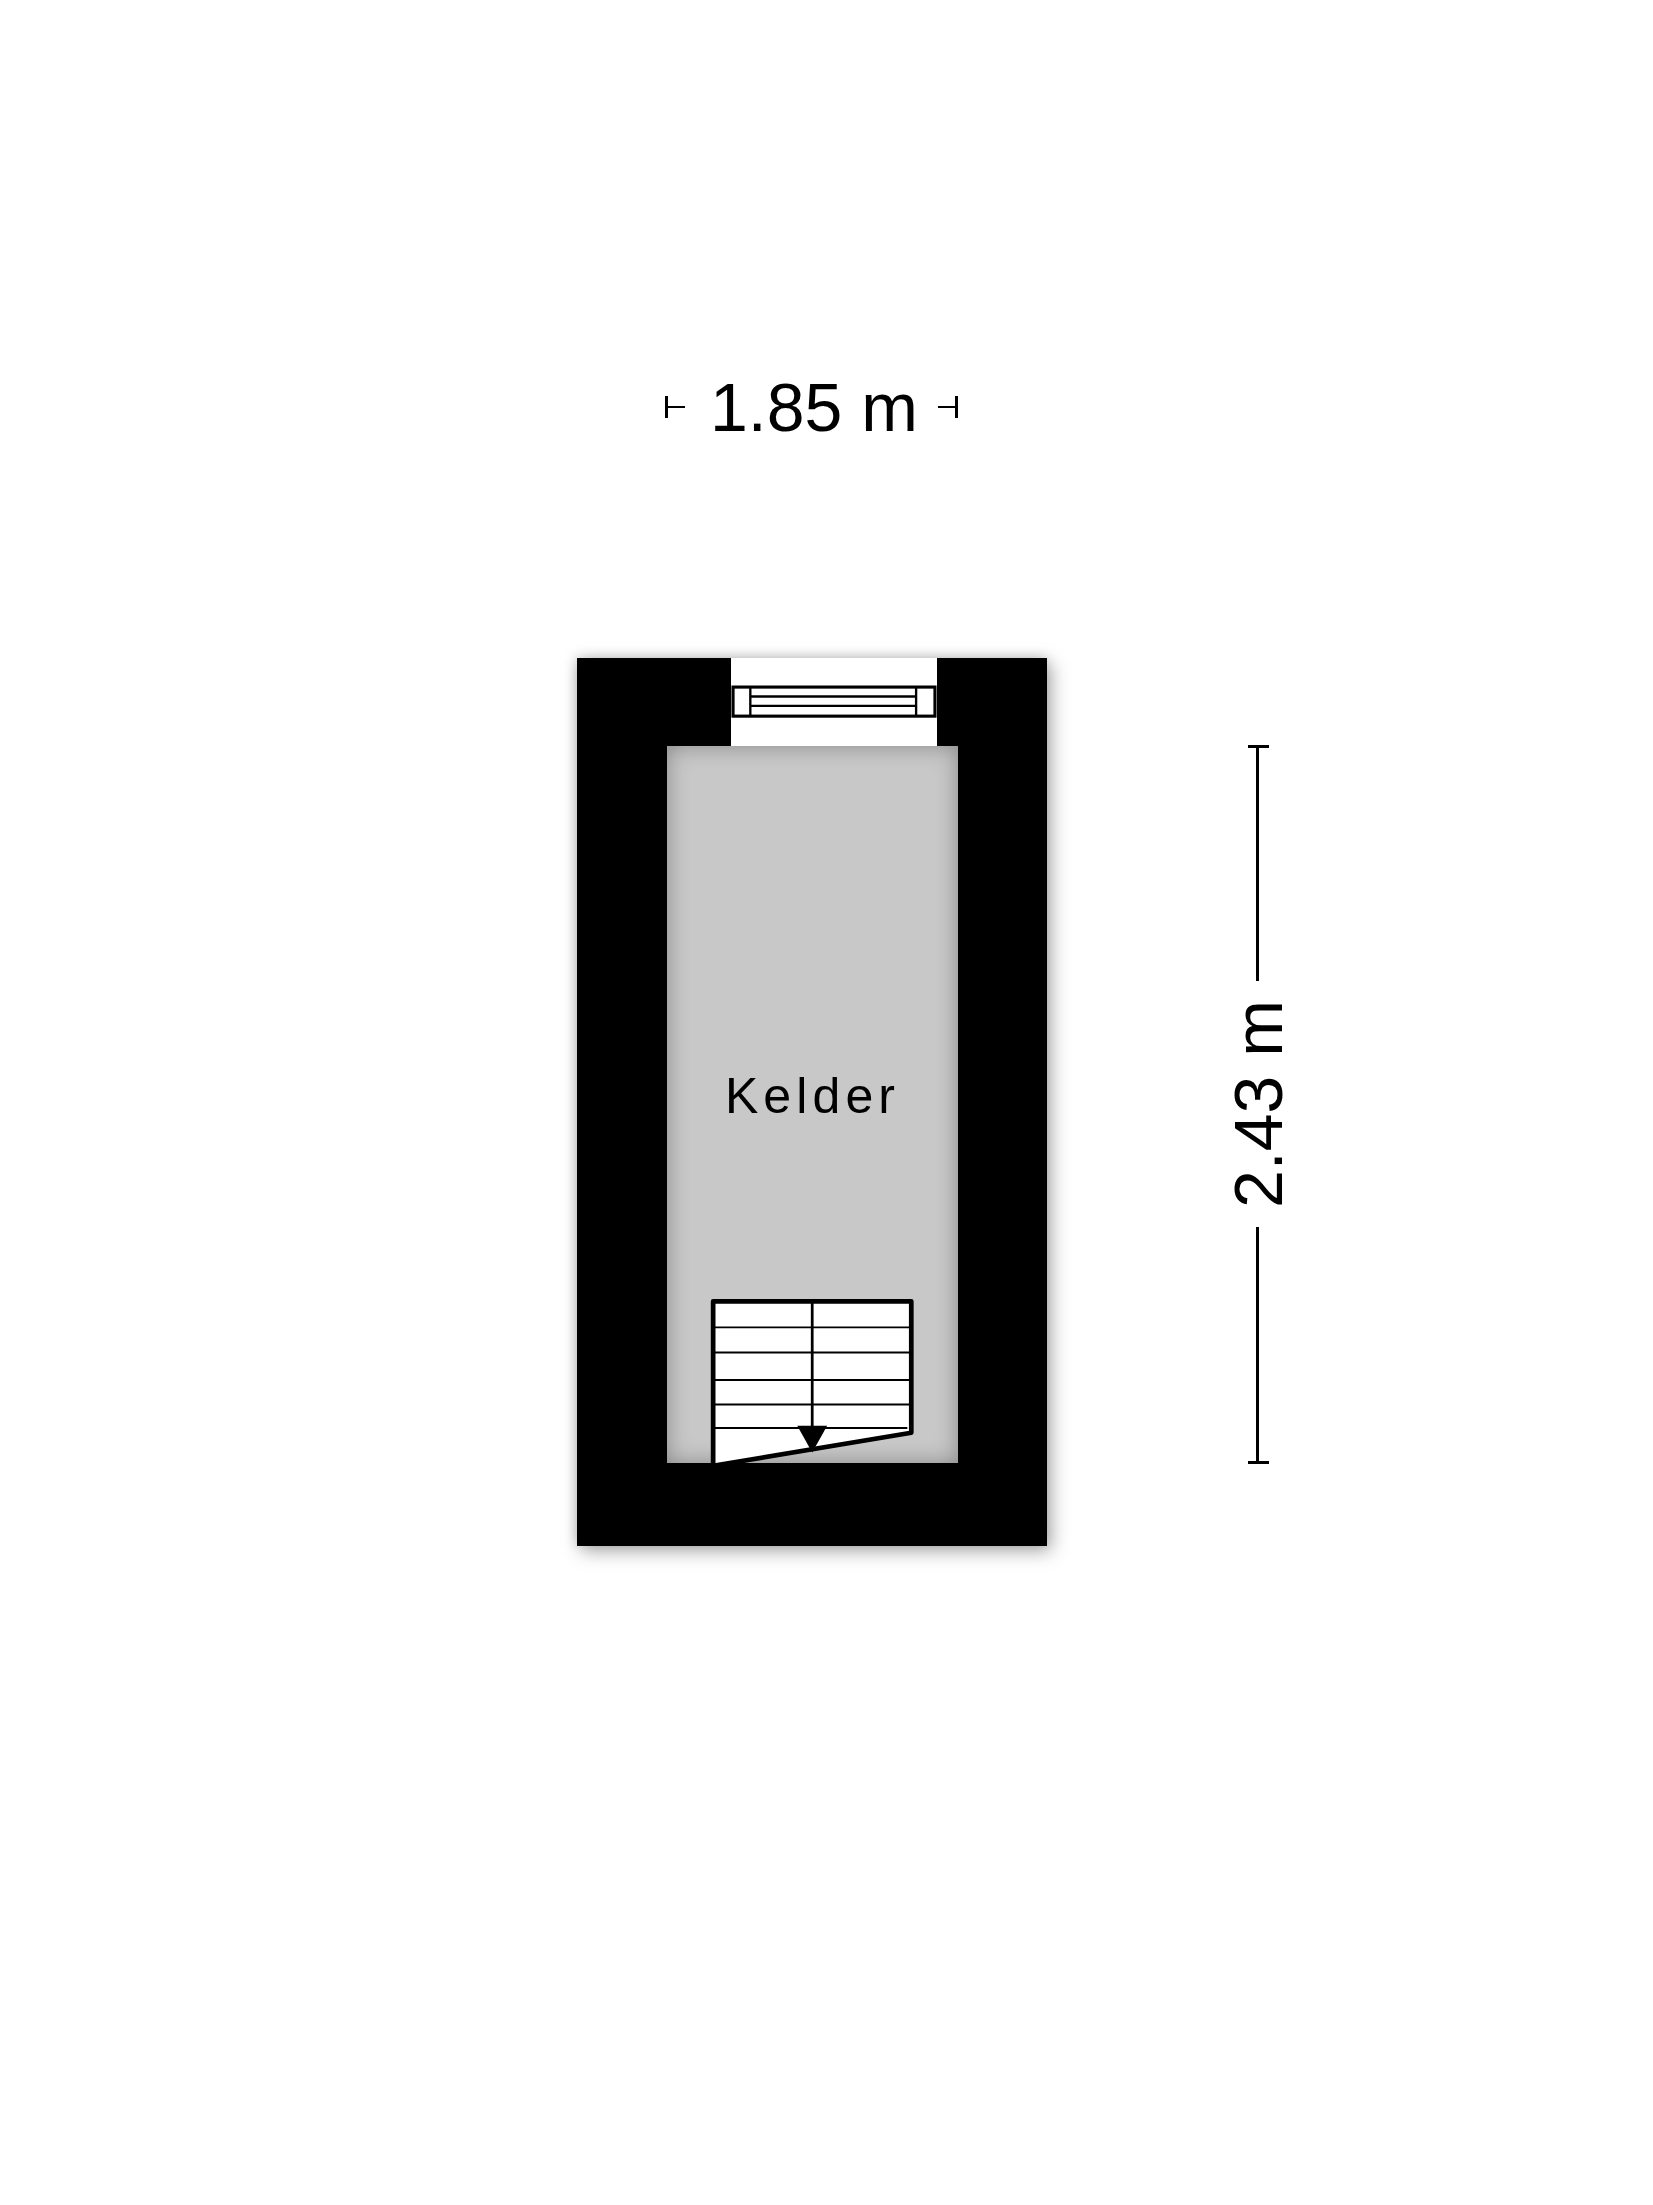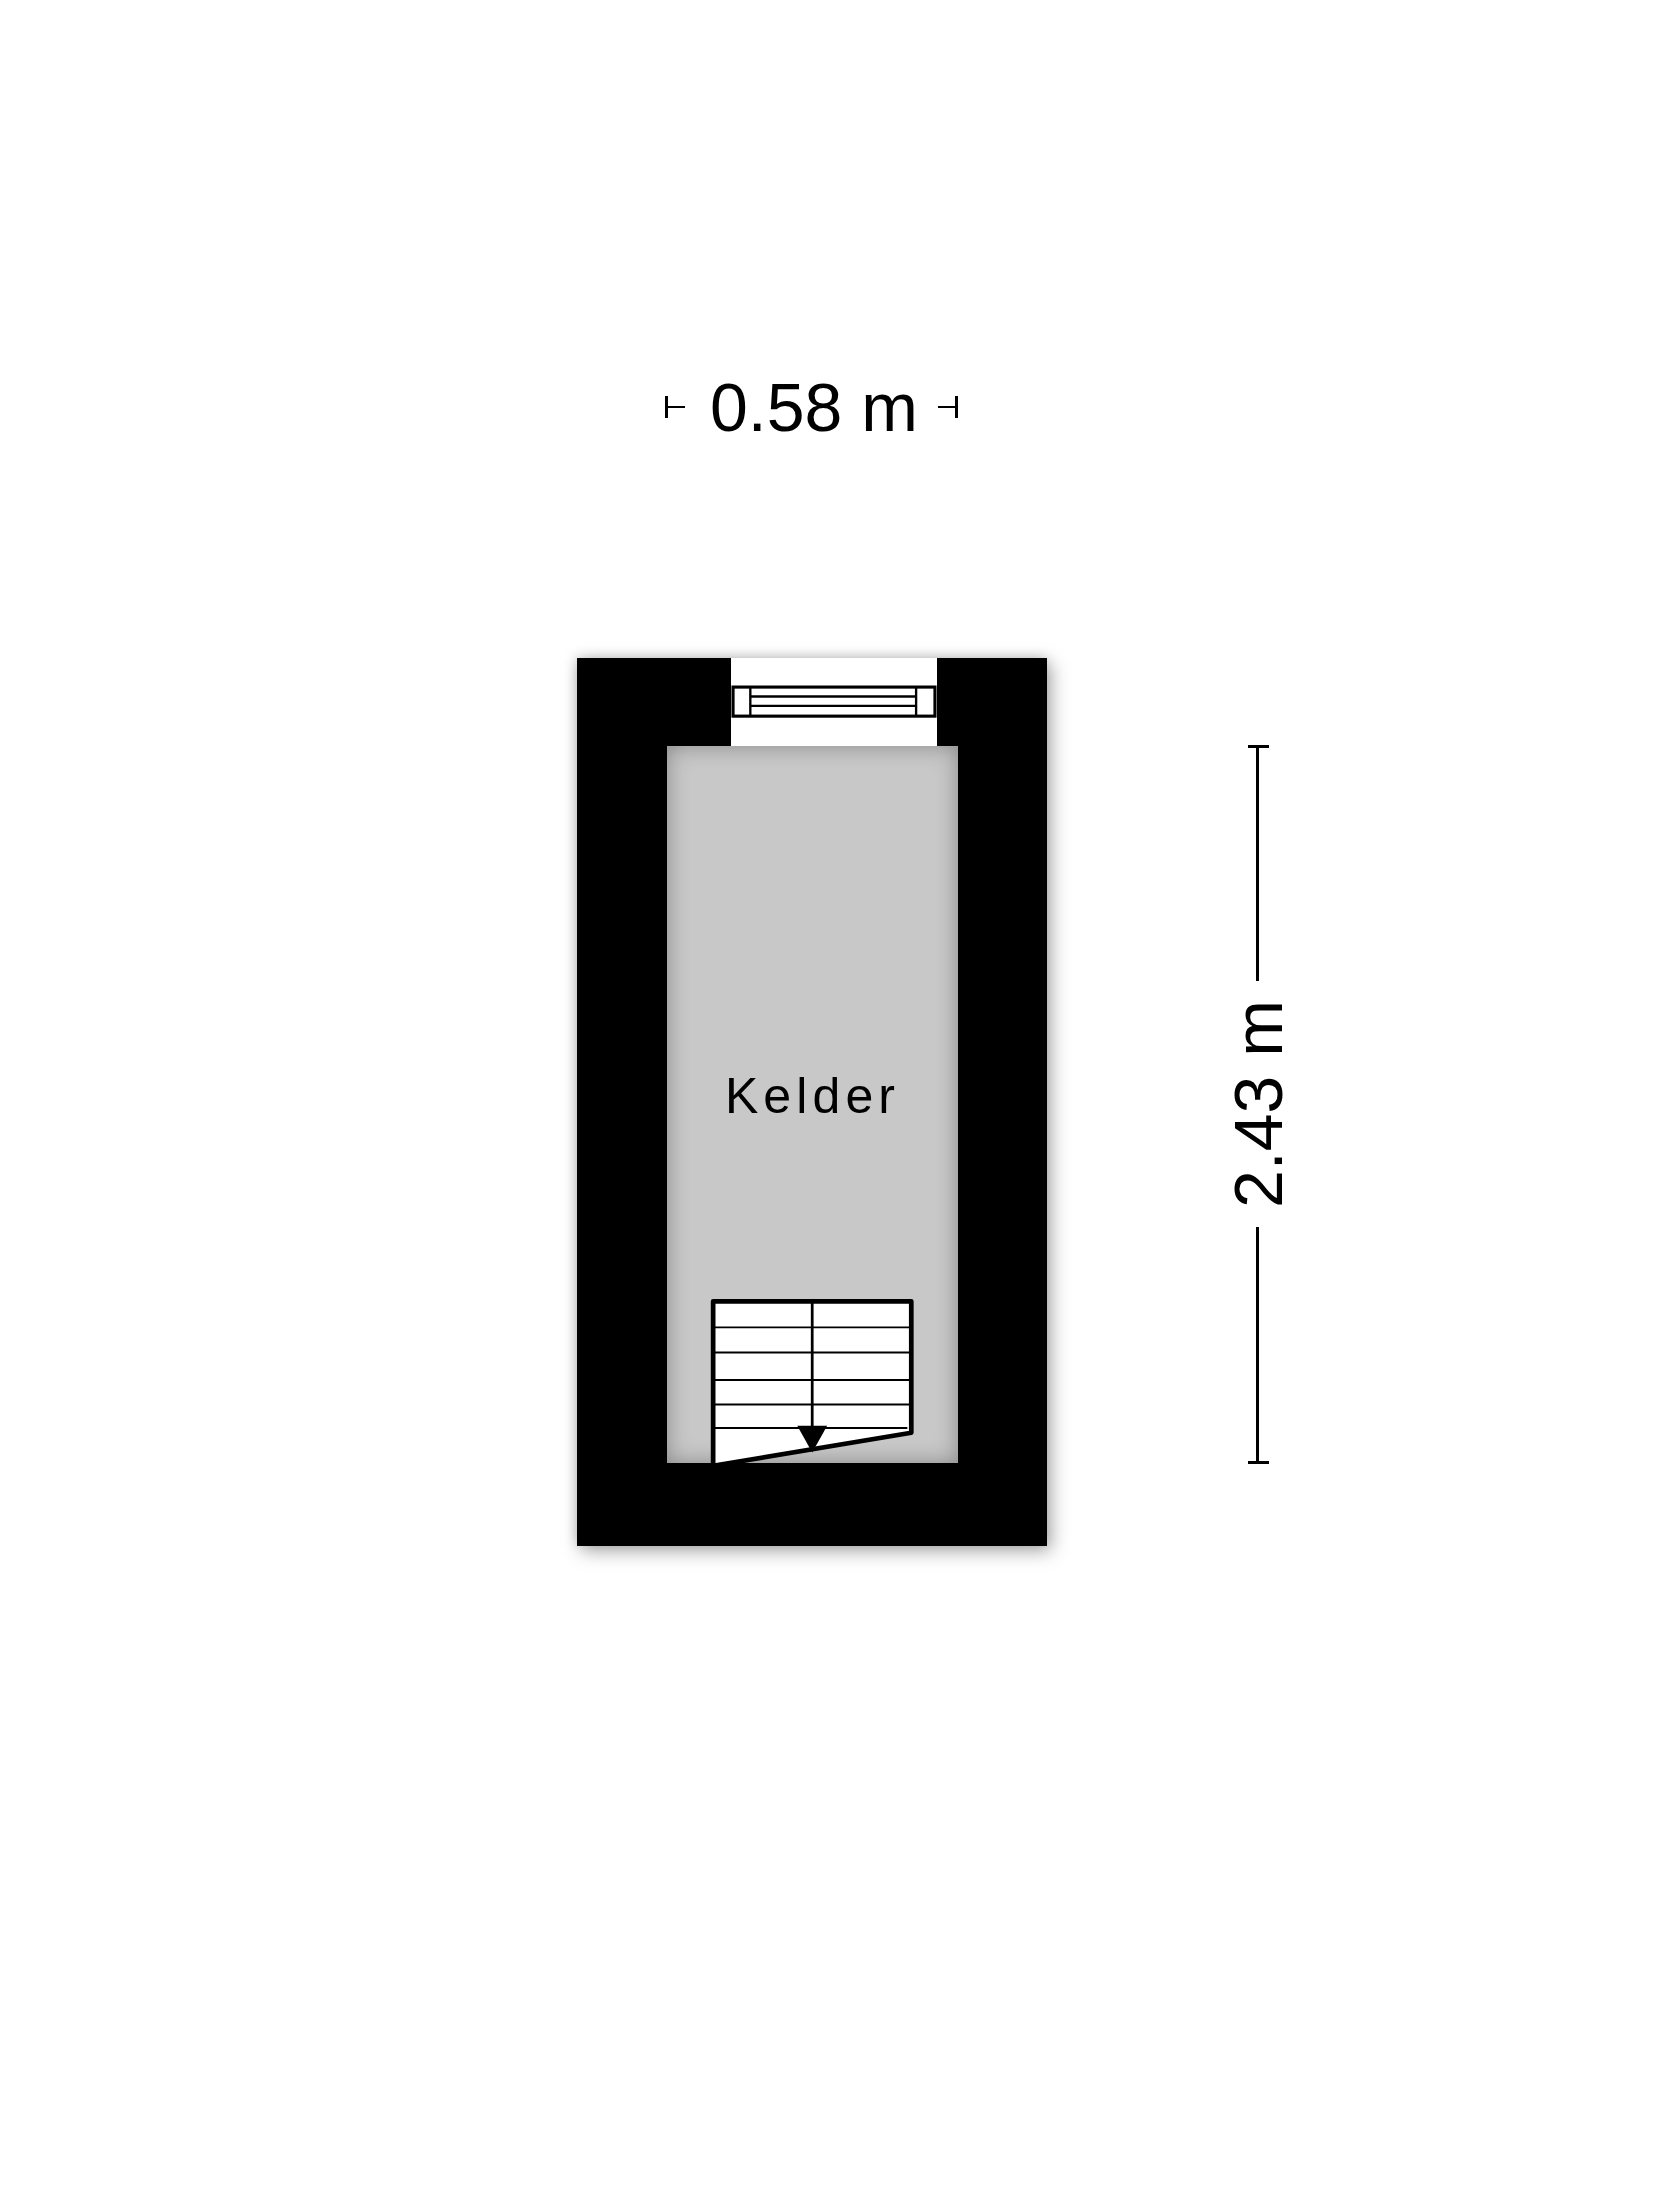--- a/index.html
+++ b/index.html
@@ -122,21 +122,21 @@
     line-height: 61px;
     color: #000000;
   }
 </style>
 </head>
 <body>
 
 <div class="page">
 
   <span class="tick tick-left"></span>
-  <div class="hdim-label">0.58 m</div>
+  <div class="hdim-label">1.85 m</div>
   <span class="tick tick-right"></span>
 
   <div class="plan">
 
     <div class="room">
       <div class="room-label">Kelder</div>
     </div>
 
     <div class="window-gap">
       <svg class="window-svg" width="206" height="88" viewBox="0 0 261 112">

